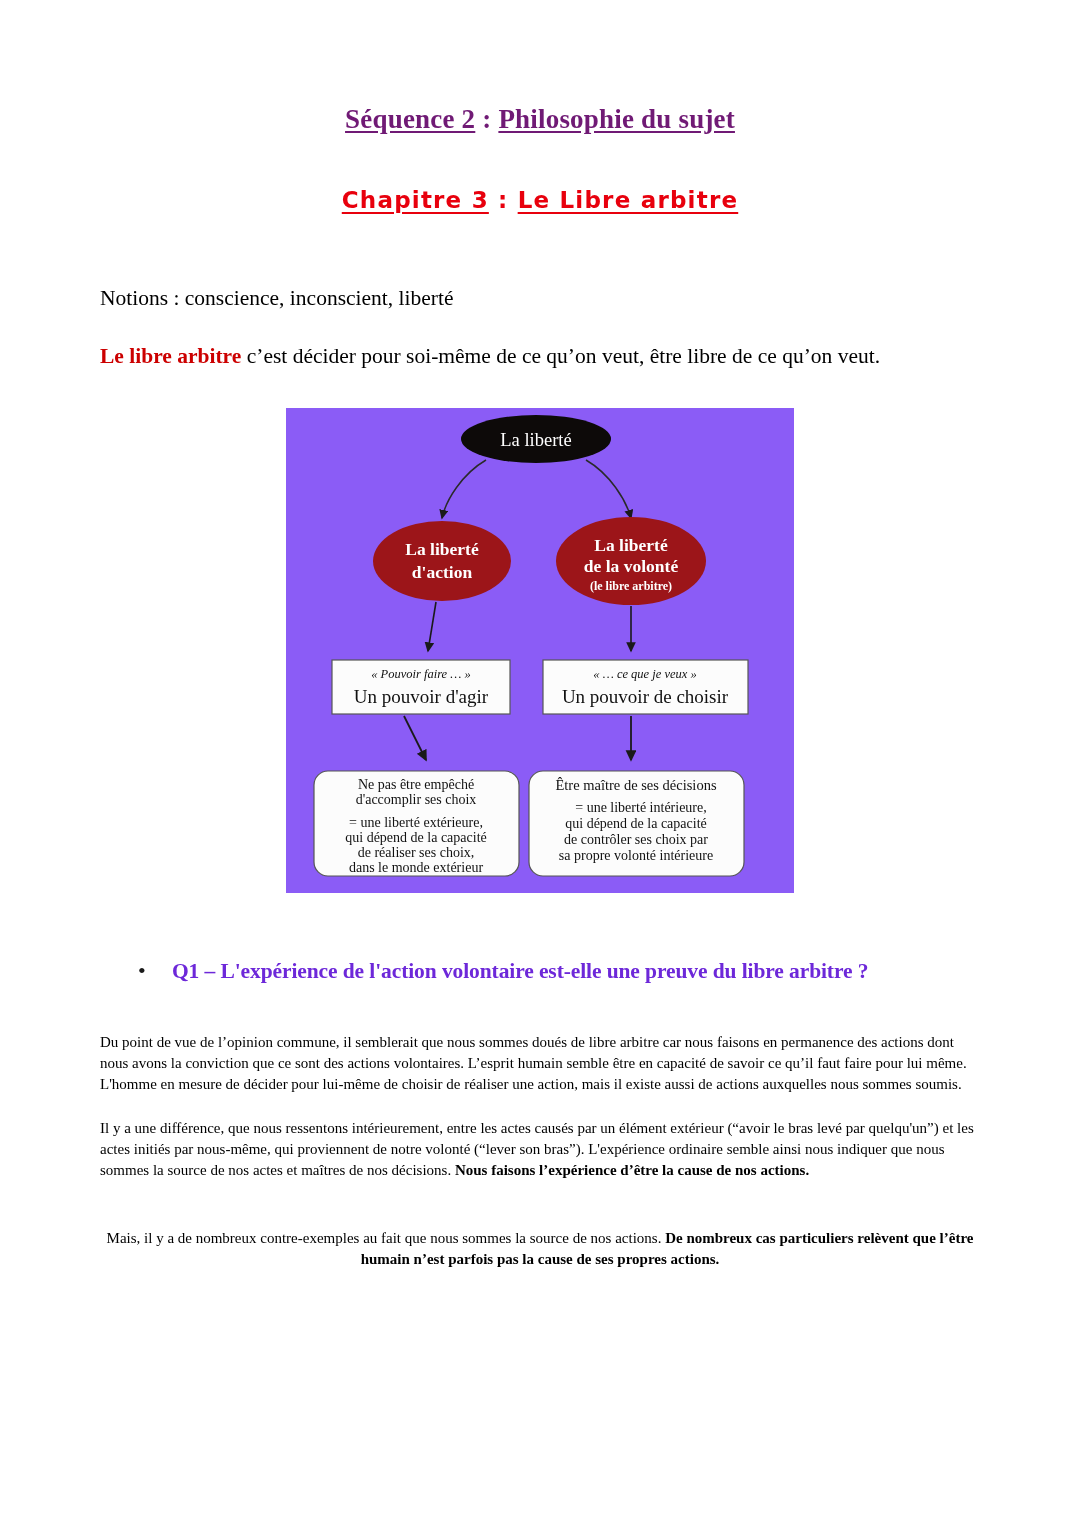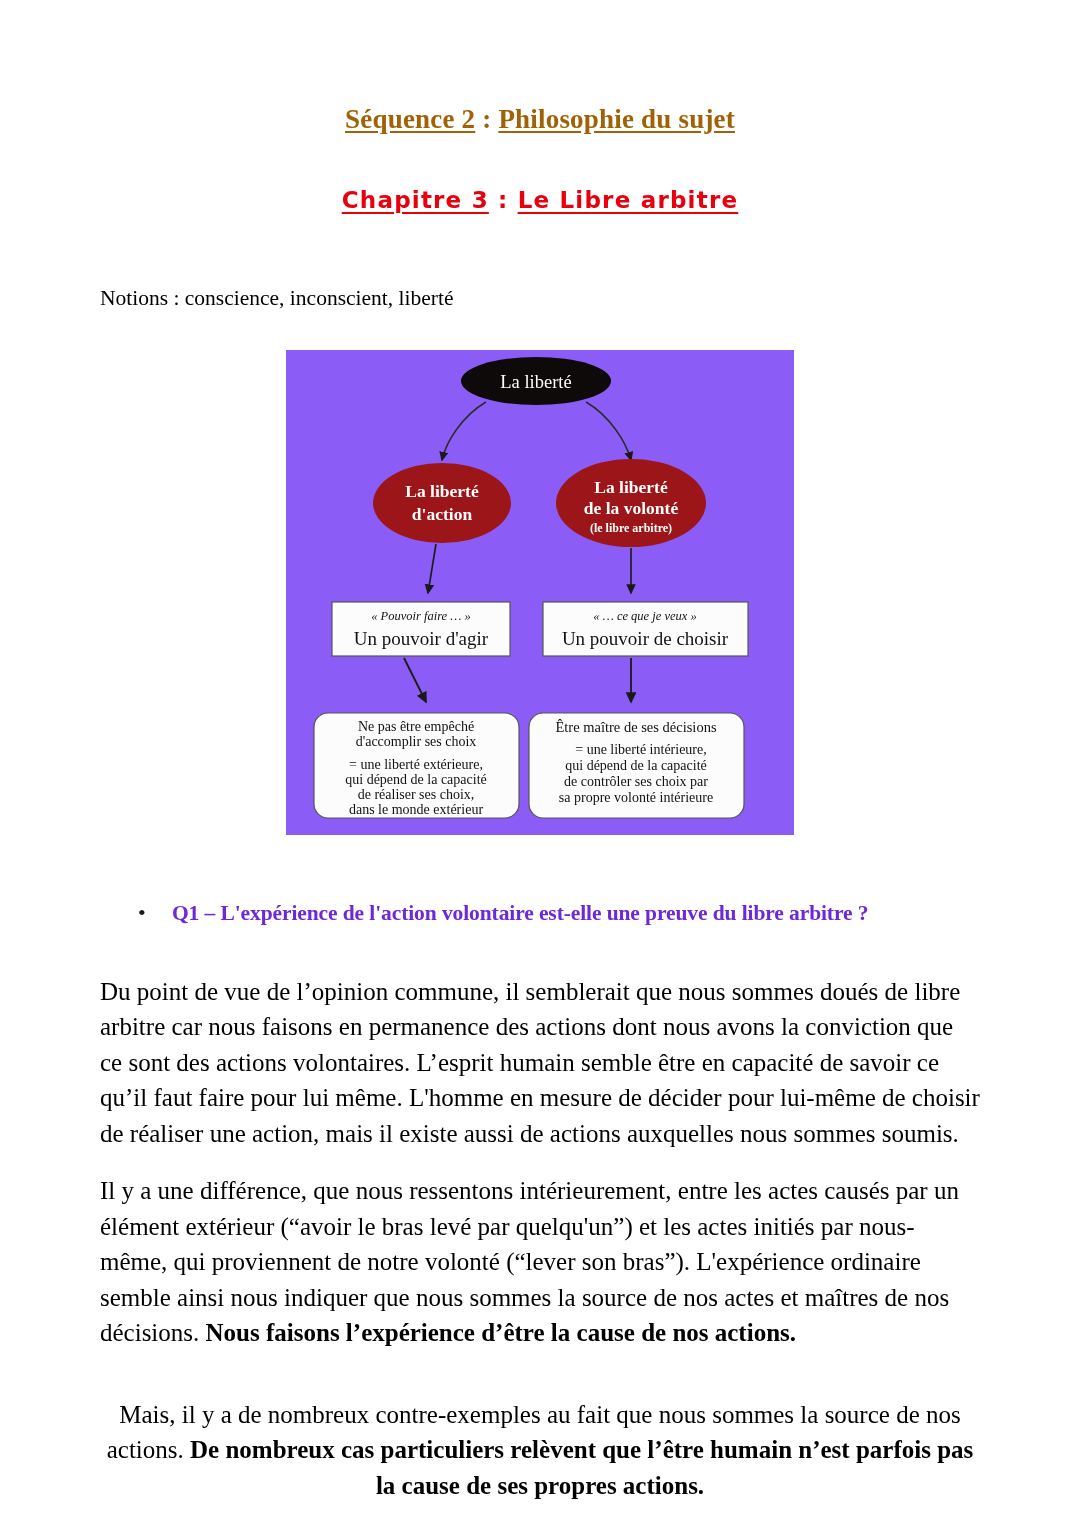--- a/index.html
+++ b/index.html
@@ -20,21 +20,21 @@
     left: 0; top: 0;
     width: 1080px;
     height: 1528px;
     box-sizing: border-box;
     padding: 0 100px;
   }
 
   
   .doc-title {
     text-align: center;
-    color: #a16207;
+    color: #701a75;
     font-family: "Liberation Serif", serif;
     font-weight: bold;
     font-size: 27px;
     letter-spacing: 0.2px;
     margin: 0;
     padding-top: 104px;
   }
   .doc-title span { text-decoration: underline; text-underline-offset: 3px; }
   .doc-title .plain { text-decoration: none; }
 
@@ -60,21 +60,21 @@
   }
   .definition {
     font-size: 21.5px;
     margin: 0;
     padding-top: 30px;
     line-height: 1.3;
   }
   .definition b { color: #CC0000; font-weight: bold; }
 
   .para {
-    font-size: 25px;
+    font-size: 15px;
     line-height: 1.42;
     margin: 0;
     text-align: left;
   }
   .para b { font-weight: bold; }
 
   
   .q-row {
     display: flex;
     align-items: baseline;
@@ -117,20 +117,23 @@
   <h1 class="doc-title">
     <span>Séquence 2</span><span class="plain"> : </span><span>Philosophie du sujet</span>
   </h1>
 
   <h2 class="chapter-title">
     <span>Chapitre 3</span><span class="plain"> : </span><span>Le Libre arbitre </span>
   </h2>
 
   <p class="notions">Notions : conscience, inconscient, liberté</p>
 
+  <p class="definition">
+    <b>Le libre arbitre</b><span> c’est décider pour soi-même de ce qu’on veut, être libre de ce qu’on veut.</span>
+  </p>
 
   <div class="diagram-wrap">
     <div class="diagram" style="background: #8b5cf6;">
       <svg width="508" height="485" viewBox="0 0 508 485" xmlns="http://www.w3.org/2000/svg">
         <defs>
           <marker id="arrowhead" markerWidth="7" markerHeight="7" refX="5.4" refY="3" orient="auto" markerUnits="strokeWidth">
             <path d="M0,0 L6.4,3 L0,6 z" fill="#1a1a1a"></path>
           </marker>
         </defs>
 

